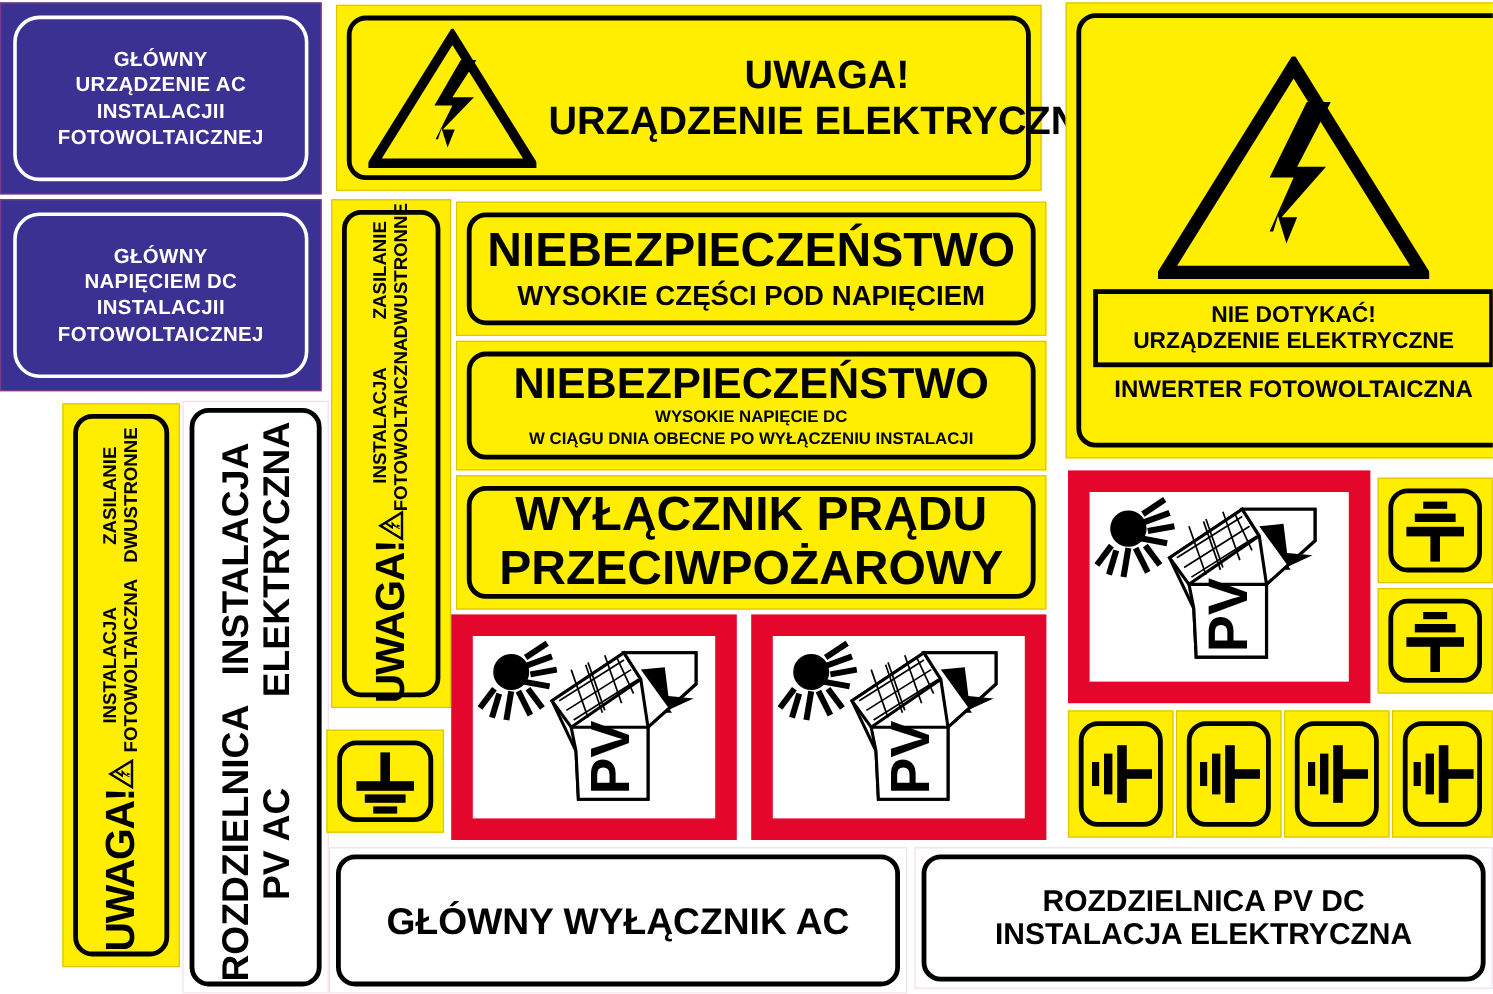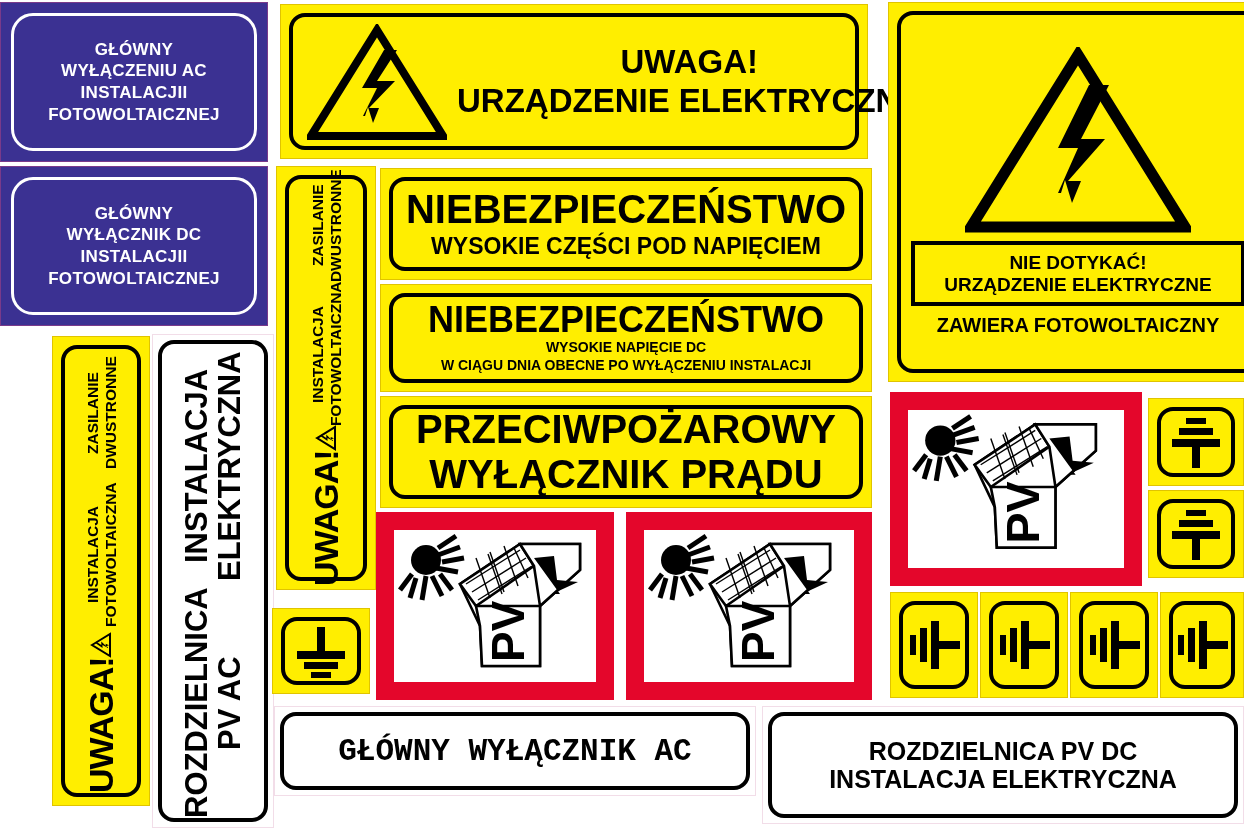--- a/index.html
+++ b/index.html
@@ -49,32 +49,32 @@
 </style>
 </head>
 <body>
 
 <div id="stage">
 
   <div class="abs purple-card" style="left:0px;top:2px;width:268px;height:160px;">
     <div class="purple-inner t-purple">
       <div>
         <span class="txt">GŁÓWNY</span>
-        <span class="txt">WYŁĄCZENIU AC</span>
+        <span class="txt">URZĄDZENIE AC</span>
         <span class="txt">INSTALACJII</span>
         <span class="txt">FOTOWOLTAICZNEJ</span>
       </div>
     </div>
   </div>
 
   <div class="abs purple-card" style="left:0px;top:166px;width:268px;height:160px;">
     <div class="purple-inner t-purple">
       <div>
         <span class="txt">GŁÓWNY</span>
-        <span class="txt">WYŁĄCZNIK DC</span>
+        <span class="txt">NAPIĘCIEM DC</span>
         <span class="txt">INSTALACJII</span>
         <span class="txt">FOTOWOLTAICZNEJ</span>
       </div>
     </div>
   </div>
 
   <div class="abs yellow-card" style="left:280px;top:4px;width:588px;height:155px;">
     <div class="yellow-inner" style="padding:0 14px;gap:10px;justify-content:flex-start;">
       <span style="flex:0 0 auto;">
         <svg width="140" height="116" viewBox="0 0 140 116">
@@ -104,39 +104,39 @@
         <span class="txt t-nieb-2">NIEBEZPIECZEŃSTWO</span>
         <span class="txt t-nieb-2s" style="margin-top:1px;">WYSOKIE NAPIĘCIE DC</span>
         <span class="txt t-nieb-2s">W CIĄGU DNIA OBECNE PO WYŁĄCZENIU INSTALACJI</span>
       </span>
     </div>
   </div>
 
   <div class="abs yellow-card" style="left:380px;top:396px;width:492px;height:112px;">
     <div class="yellow-inner">
       <span class="t-ppoz">
+        <span class="txt">WYŁĄCZNIK PRĄDU</span>
         <span class="txt">PRZECIWPOŻAROWY</span>
-        <span class="txt">WYŁĄCZNIK PRĄDU</span>
       </span>
     </div>
   </div>
 
   <div class="abs yellow-card" style="left:888px;top:2px;width:380px;height:380px;">
     <div class="yellow-inner" style="flex-direction:column;justify-content:center;gap:8px;padding:8px 10px;">
       <span>
         <svg width="226" height="186" viewBox="0 0 226 186">
           <path d="M113 8 L220 180 L6 180 Z" fill="none" stroke="#000" stroke-width="11" stroke-linejoin="miter"></path>
           <path d="M124 38 L93 101 L113 101 L93 146 L96 146 L100 133 L107 156 L116 134 L103 134 L140 92 L116 92 L144 38 Z" fill="#000"></path>
         </svg>
       </span>
       <span style="border:4px solid #000;width:95%;padding:7px 4px;">
         <span class="txt t-inw-box">NIE DOTYKAĆ!</span>
         <span class="txt t-inw-box">URZĄDZENIE ELEKTRYCZNE</span>
       </span>
-      <span class="t-inw-sub">ZAWIERA FOTOWOLTAICZNY</span>
+      <span class="t-inw-sub">INWERTER FOTOWOLTAICZNA</span>
     </div>
   </div>
 
   <div class="abs yellow-card" style="left:276px;top:166px;width:100px;height:424px;">
     <div class="yellow-inner">
       <span class="vblock">
         <span class="vrow">
           <span style="font-size:34px;font-weight:bold;letter-spacing:-1px;">UWAGA!</span>
           <span style="transform:rotate(90deg);margin:0 2px;">
             <svg width="26" height="22" viewBox="0 0 26 22">
@@ -391,21 +391,21 @@
         <svg width="62" height="56" viewBox="0 0 62 56">
           <rect x="21" y="4" width="20" height="6" fill="#000"></rect>
           <rect x="14" y="14" width="34" height="7" fill="#000"></rect>
           <rect x="7" y="25" width="48" height="8" fill="#000"></rect>
           <rect x="27" y="30" width="8" height="24" fill="#000"></rect>
         </svg>
       </span>
     </div>
   </div>
 
-  <div class="abs white-card" style="left:274px;top:706px;width:482px;height:90px;font-family:Liberation Mono, monospace;">
+  <div class="abs white-card" style="left:274px;top:706px;width:482px;height:122px;">
     <div class="white-inner">
       <span class="t-glowny">GŁÓWNY WYŁĄCZNIK AC</span>
     </div>
   </div>
 
   <div class="abs white-card" style="left:762px;top:706px;width:482px;height:118px;">
     <div class="white-inner">
       <span class="t-rozdz">
         <span class="txt">ROZDZIELNICA PV DC</span>
         <span class="txt">INSTALACJA ELEKTRYCZNA</span>

